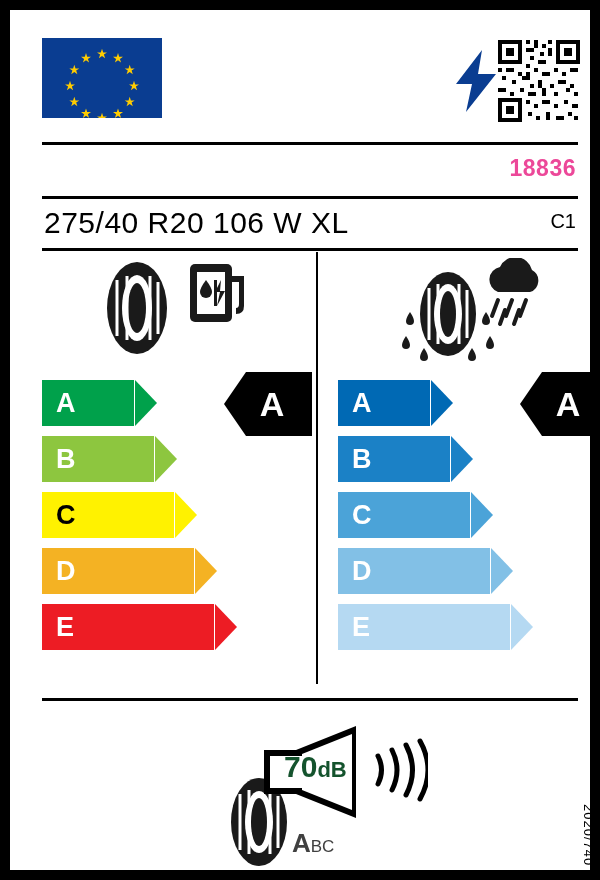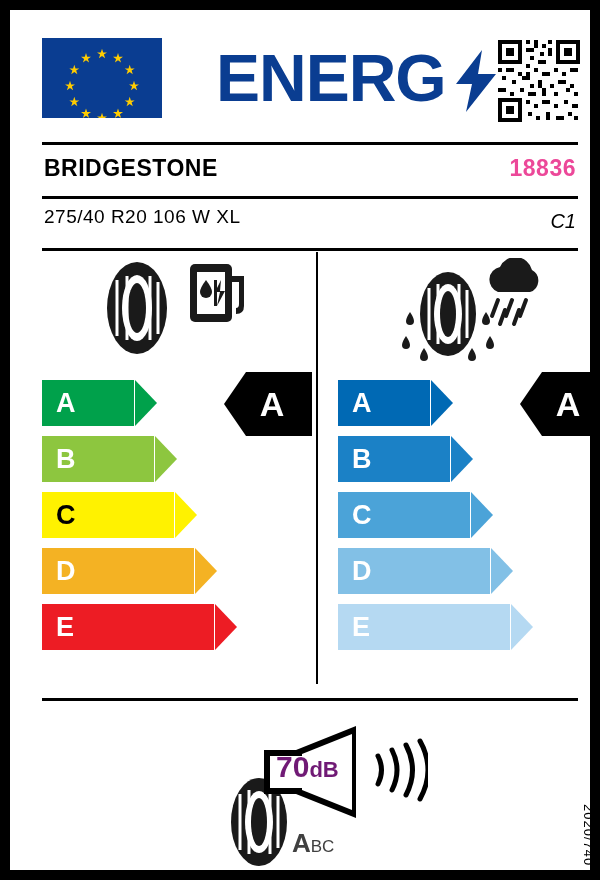--- a/index.html
+++ b/index.html
@@ -50,25 +50,25 @@
   .brand{
     position:absolute;left:24px;top:135px;
     font-size:23px;font-weight:bold;color:#000;letter-spacing:.5px;
   }
   .model{
     position:absolute;right:24px;top:135px;
     font-size:23px;font-weight:bold;color:#ec4899;letter-spacing:.5px;
   }
   .size{
     position:absolute;left:24px;top:186px;
-    font-size:19px;color:#000;letter-spacing:.5px;
+    font-size:30px;color:#000;letter-spacing:.5px;
   }
   .cls{
     position:absolute;right:24px;top:190px;
-    font-size:20px;color:#000;font-style:italic;
+    font-size:20px;color:#000;
   }
 
   
   .vline{
     position:absolute;left:296px;top:232px;width:2px;height:432px;background:#000;
   }
 
   
   .pic{position:absolute;}
   .tyre-fuel{left:72px;top:238px;}
@@ -110,22 +110,22 @@
     padding-left:8px;box-sizing:border-box;
   }
 
   
   .noise{
     position:absolute;left:0;top:690px;width:580px;height:170px;
   }
   .noise-tyre{position:absolute;left:196px;top:60px;}
   .horn{position:absolute;left:236px;top:14px;}
   .db{
-    position:absolute;left:256px;top:40px;
-    font-size:30px;font-weight:bold;color:#701a75;
+    position:absolute;left:264px;top:40px;
+    font-size:30px;font-weight:bold;color:#14532d;
   }
   .db .unit{font-size:22px;font-weight:bold;}
   .waves{position:absolute;left:352px;top:28px;}
   .noiseclass{
     position:absolute;left:272px;top:118px;
     font-size:17px;color:#404040;
   }
   .noiseclass .sel{font-size:26px;font-weight:bold;}
 
   
@@ -159,21 +159,20 @@
             <polygon points="0,-5.2 1.2,-1.6 5,-1.6 1.9,0.6 3.1,4.2 0,2 -3.1,4.2 -1.9,0.6 -5,-1.6 -1.2,-1.6" transform="translate(60,80)"></polygon>
             <polygon points="0,-5.2 1.2,-1.6 5,-1.6 1.9,0.6 3.1,4.2 0,2 -3.1,4.2 -1.9,0.6 -5,-1.6 -1.2,-1.6" transform="translate(44,75.7)"></polygon>
             <polygon points="0,-5.2 1.2,-1.6 5,-1.6 1.9,0.6 3.1,4.2 0,2 -3.1,4.2 -1.9,0.6 -5,-1.6 -1.2,-1.6" transform="translate(32.3,64)"></polygon>
             <polygon points="0,-5.2 1.2,-1.6 5,-1.6 1.9,0.6 3.1,4.2 0,2 -3.1,4.2 -1.9,0.6 -5,-1.6 -1.2,-1.6" transform="translate(28,48)"></polygon>
             <polygon points="0,-5.2 1.2,-1.6 5,-1.6 1.9,0.6 3.1,4.2 0,2 -3.1,4.2 -1.9,0.6 -5,-1.6 -1.2,-1.6" transform="translate(32.3,32)"></polygon>
             <polygon points="0,-5.2 1.2,-1.6 5,-1.6 1.9,0.6 3.1,4.2 0,2 -3.1,4.2 -1.9,0.6 -5,-1.6 -1.2,-1.6" transform="translate(44,20.3)"></polygon>
           </g>
         </svg>
       </div>
 
-      <div class="energ">ENERG</div>
 
       <div class="bolt">
         <svg width="44" height="62" viewBox="0 0 44 62">
           <polygon points="28,0 2,34 18,34 12,62 42,24 24,24" fill="#0a3d91"></polygon>
         </svg>
       </div>
 
       <div class="qr">
         <svg width="86" height="86" viewBox="0 0 86 86">
           <rect width="86" height="86" fill="#fff"></rect>
@@ -234,21 +233,20 @@
               <rect x="60" y="78" width="8" height="4"></rect>
               <rect x="72" y="74" width="4" height="4"></rect>
               <rect x="78" y="78" width="4" height="4"></rect>
           </g>
         </svg>
       </div>
     </div>
 
     <div class="hr" style="top:122px"></div>
 
-    <div class="brand">BRIDGESTONE</div>
     <div class="model">18836</div>
 
     <div class="hr" style="top:176px"></div>
 
     <div class="size">275/40 R20 106 W XL</div>
     <div class="cls">C1</div>
 
     <div class="hr" style="top:228px"></div>
 
     <div class="vline"></div>

